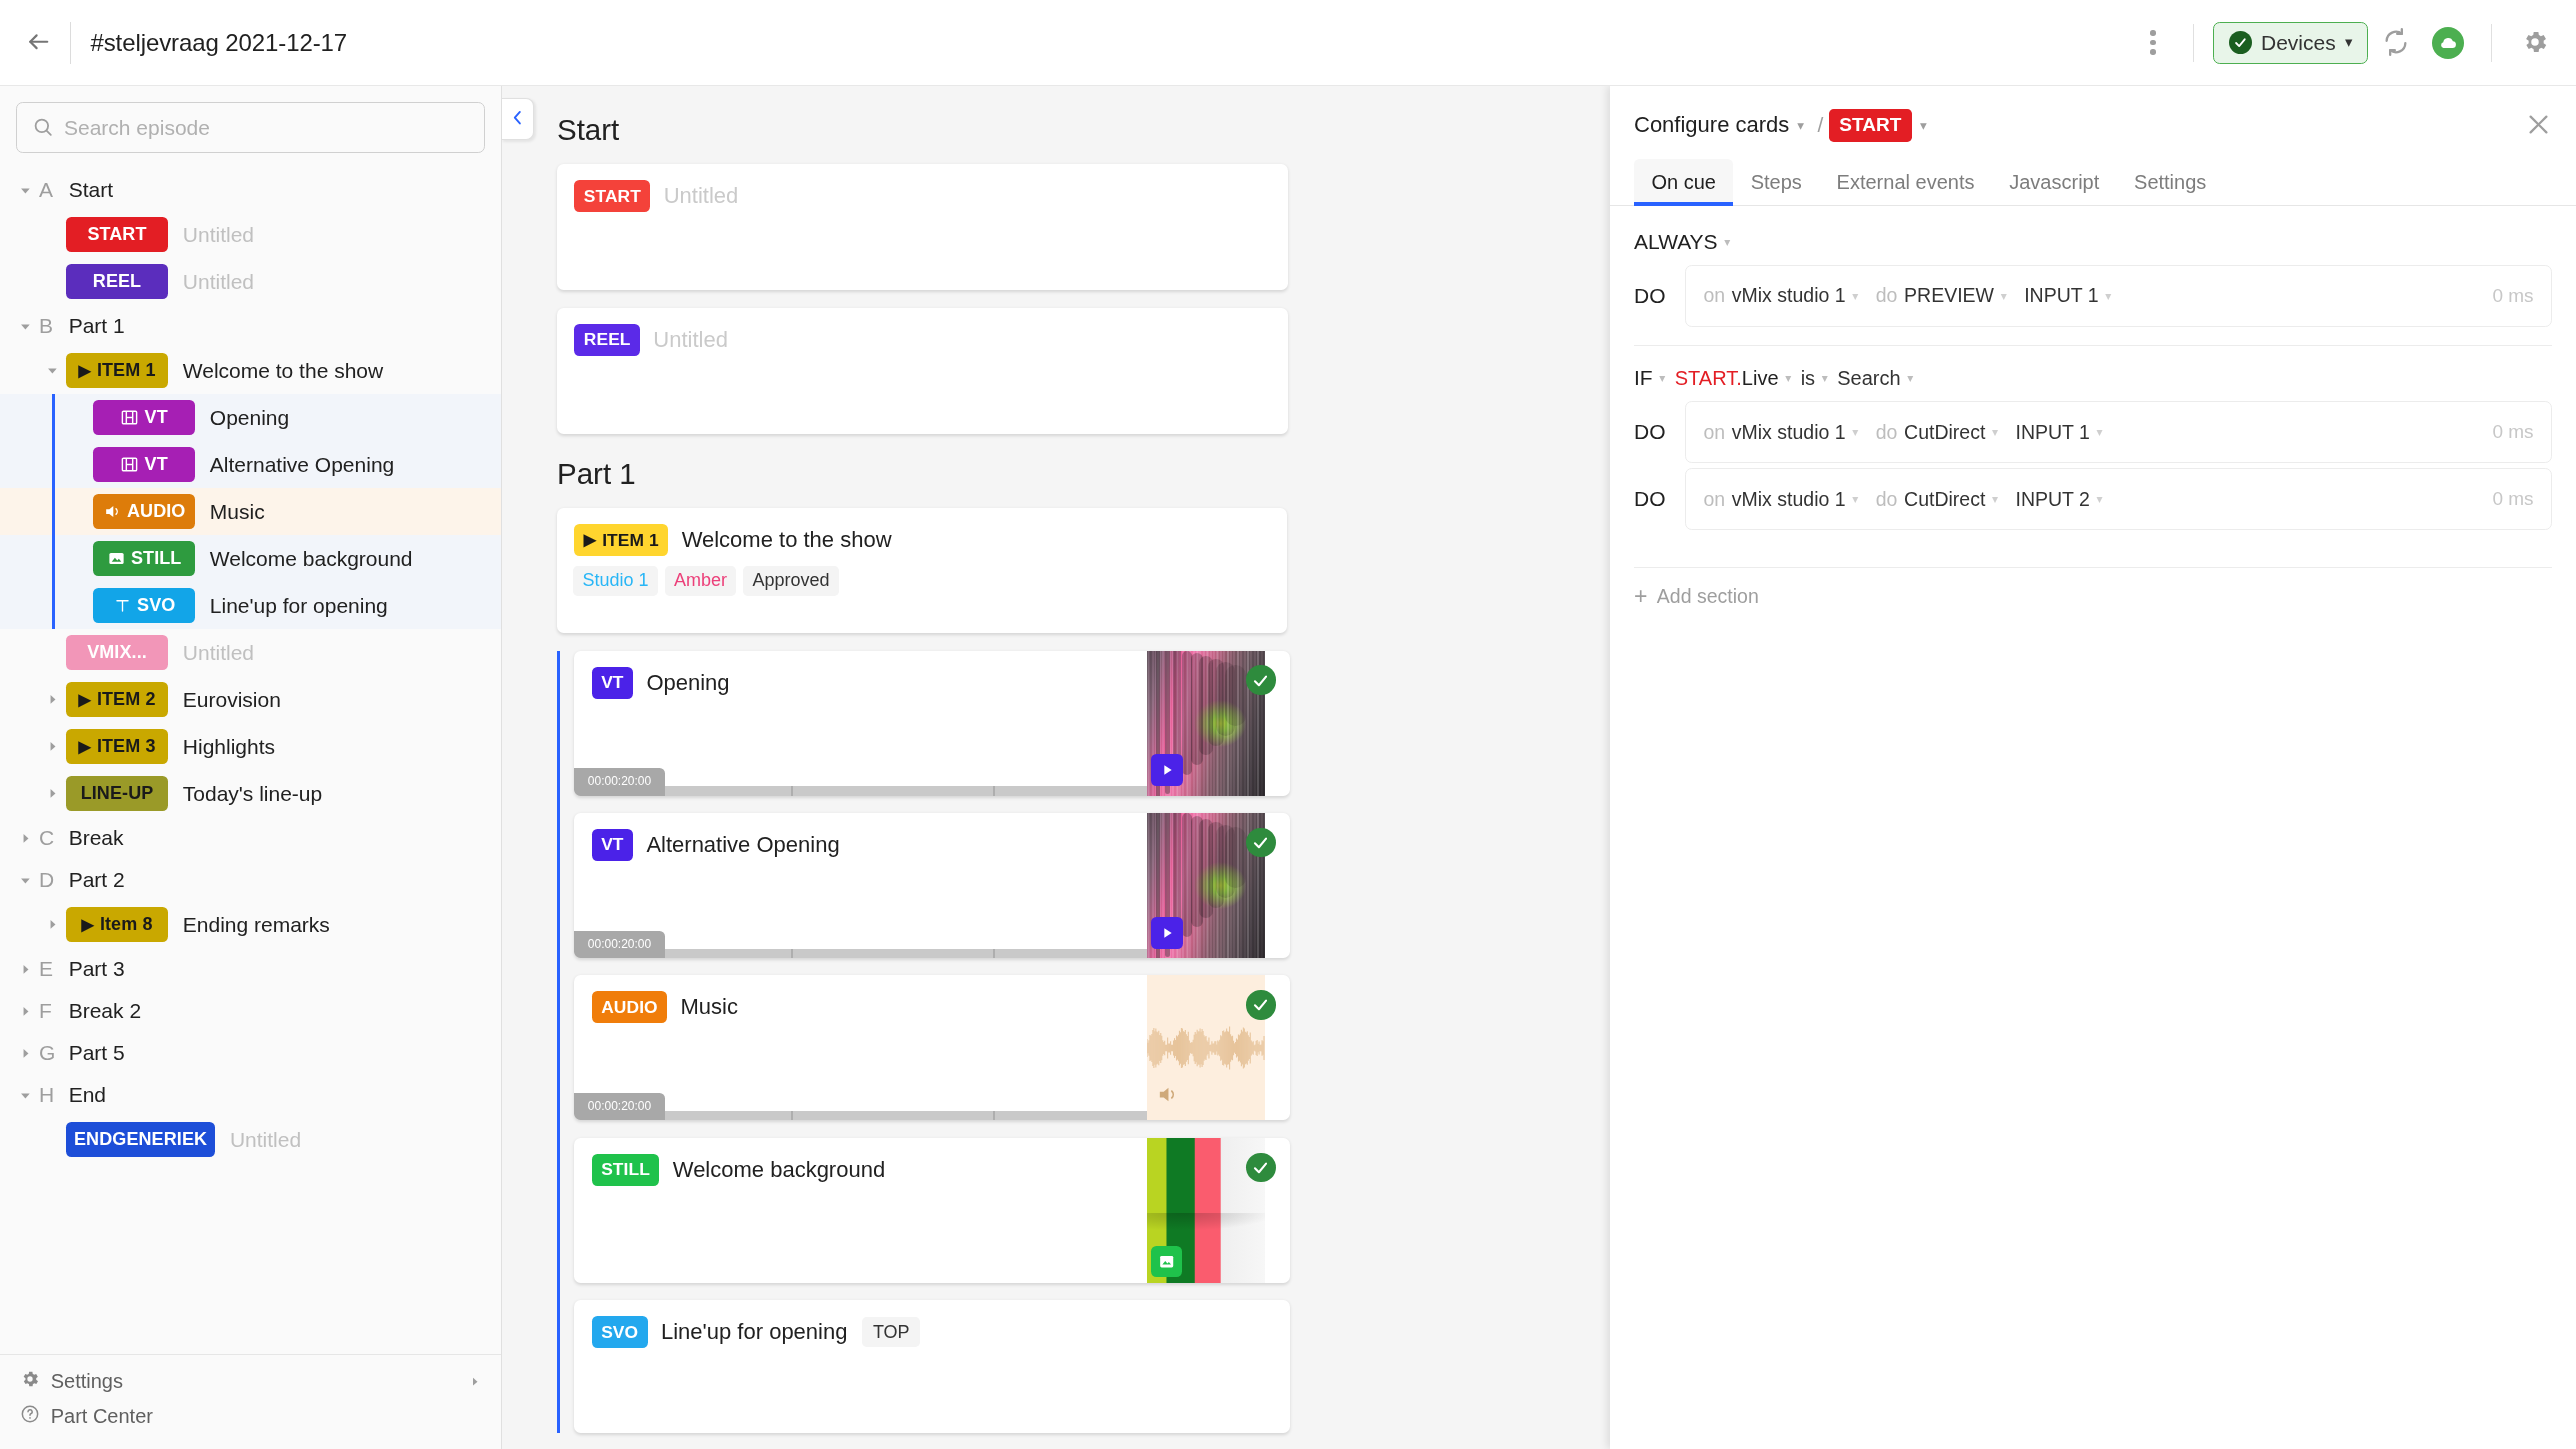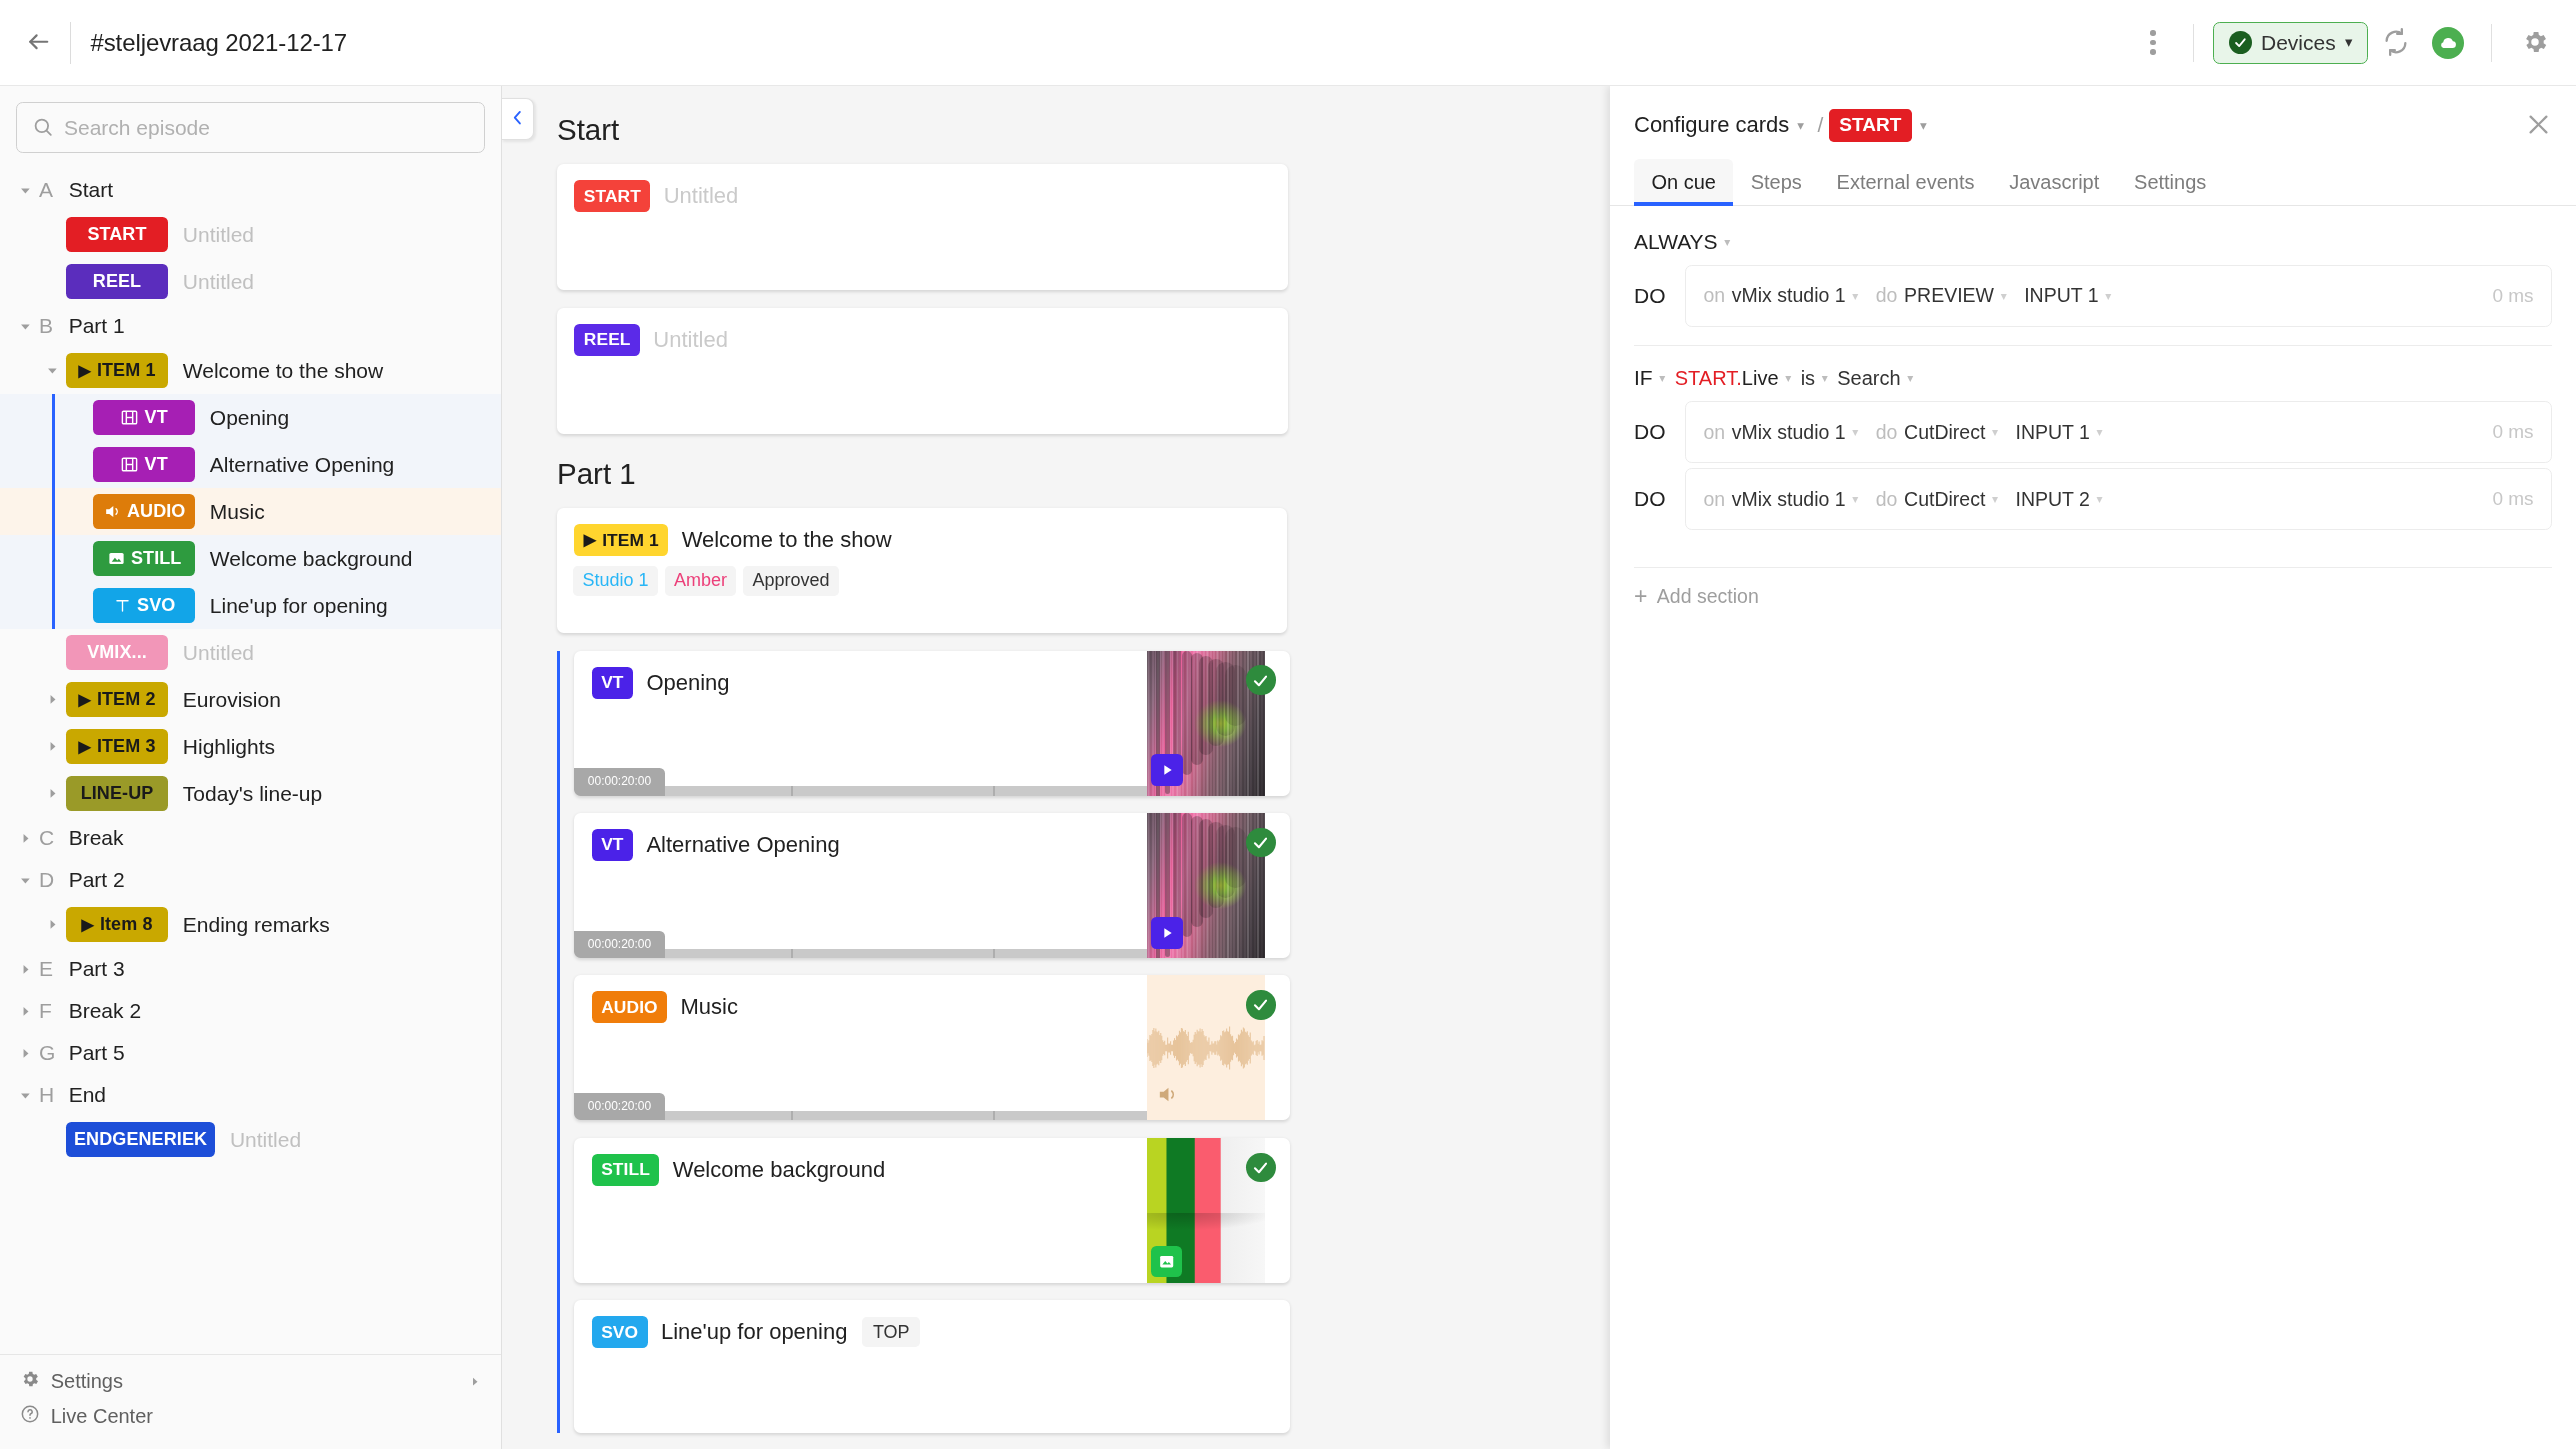--- a/index.html
+++ b/index.html
@@ -644,21 +644,21 @@
         </span>
       </div>
       <div class="foot-row">
         <span>
           <svg viewBox="0 0 24 24" fill="none" stroke="#8a8a8a" stroke-width="1.8">
             <circle cx="12" cy="12" r="9.2"></circle>
             <path d="M9.6 9.3a2.5 2.5 0 1 1 3.3 2.4c-.6.25-.9.8-.9 1.5v.4" stroke-linecap="round"></path>
             <circle cx="12" cy="16.7" r="1" fill="#8a8a8a" stroke="none"></circle>
           </svg>
         </span>
-        <span>Live Center</span>
+        <span>Part Center</span>
       </div>
     </div>
   </div>
 
   <div class="collapse-handle">
     <span>
       <svg viewBox="0 0 24 24" fill="none" stroke="#2962ff" stroke-width="2.6" stroke-linecap="round" stroke-linejoin="round">
         <polyline points="15,4 8,12 15,20"></polyline>
       </svg>
     </span>

